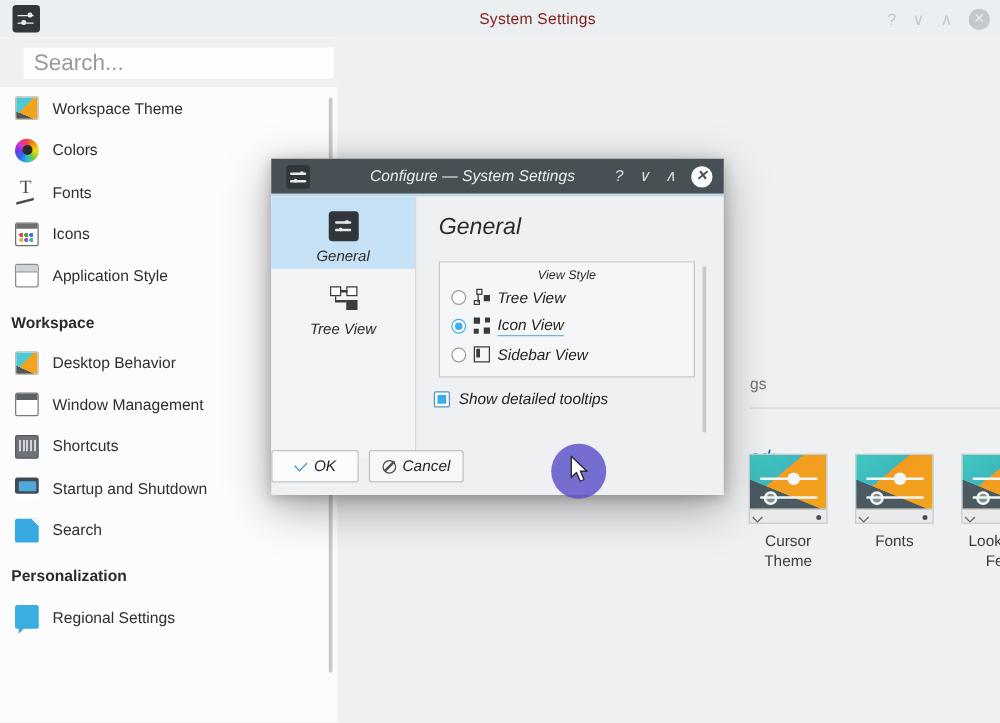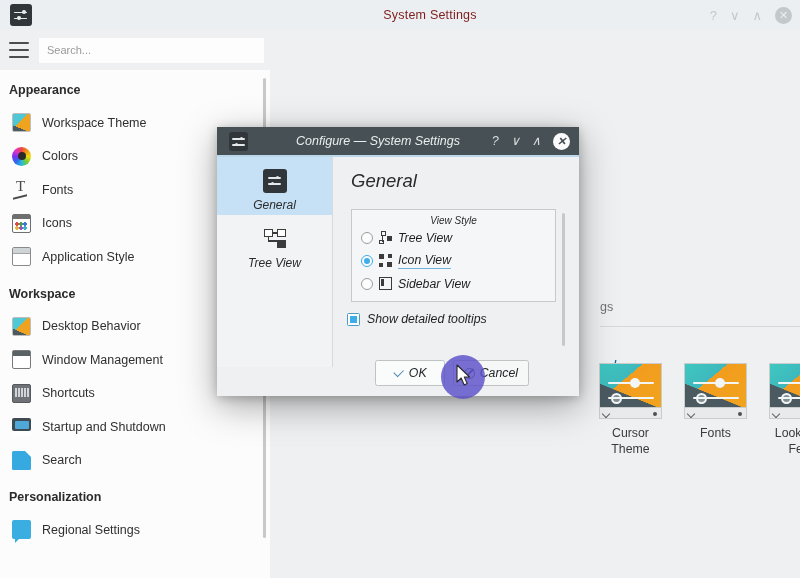--- a/index.html
+++ b/index.html
@@ -55,21 +55,21 @@
   .search-row {
     position: absolute; top: 0; left: 0; width: 270px; height: 40px;
     background: #eff0f1;
     display: flex; align-items: center; padding: 0 6px 0 9px;
   }
   .hamburger { width: 20px; height: 16px; display: flex; flex-direction: column;
                justify-content: space-between; margin-right: 10px; }
   .hamburger span { display: block; height: 2px; background: #4d4d4d; border-radius: 1px; }
   .search-input {
     flex: 1; height: 25px; background: #fdfdfd; border: none; outline: none;
-    padding: 0 8px; font-size: 11px; color: #3b82f6;
+    padding: 0 8px; font-size: 18px; color: #3b82f6;
     font-family: "Liberation Sans", sans-serif;
   }
   .search-input::placeholder { color: #9a9a9a; }
 
   .nav-scroll {
     position: absolute; top: 40px; left: 0; width: 270px; height: 508px;
     background: #fcfcfc; overflow: hidden;
   }
   .nav-scrollbar {
     position: absolute; top: 48px; left: 263px; width: 3px; height: 460px;
@@ -289,21 +289,21 @@
   }
   .checkbox-label { font-size:12.3px; color:#1f1f1f; }
 
   .dlg-scrollbar {
     position:absolute; left:229px; top:56px; width:3px; height:133px;
     background:#c6c9ca; border-radius:2px;
   }
 
   .dlg-buttons {
     position:absolute; left:0; bottom:10px; width:334px;
-    display:flex; justify-content:flex-end; gap:8px; padding-right:22px;
+    display:flex; gap:8px; padding-right:22px;
   }
   .btn {
     min-width:70px; height:26px; border:1px solid #bfc3c4; background:#f6f7f7;
     border-radius:2.5px; font-size:12.3px; color:#232629;
     display:flex; align-items:center; justify-content:center; gap:5px; padding:0 10px;
     cursor:default; font-family:"Liberation Sans", sans-serif;
   }
   .btn.default { background:#fafbfb; }
   .check-glyph { width:11px; height:11px; position:relative; }
   .check-glyph::after {
@@ -354,21 +354,20 @@
       <span class="hamburger">
         <span></span>
           <span></span>
           <span></span>
       </span>
       <input class="search-input" type="text" placeholder="Search..." style="">
     </div>
 
     <div class="nav-scroll">
 
-      <div class="nav-group">Appearance</div>
       <div class="nav-item">
         <span class="ico ic-pic"></span>
         <span>Workspace Theme</span>
       </div>
       <div class="nav-item">
         <span class="ico ic-colors"></span>
         <span>Colors</span>
       </div>
       <div class="nav-item">
         <span class="ico ic-fonts"></span>

